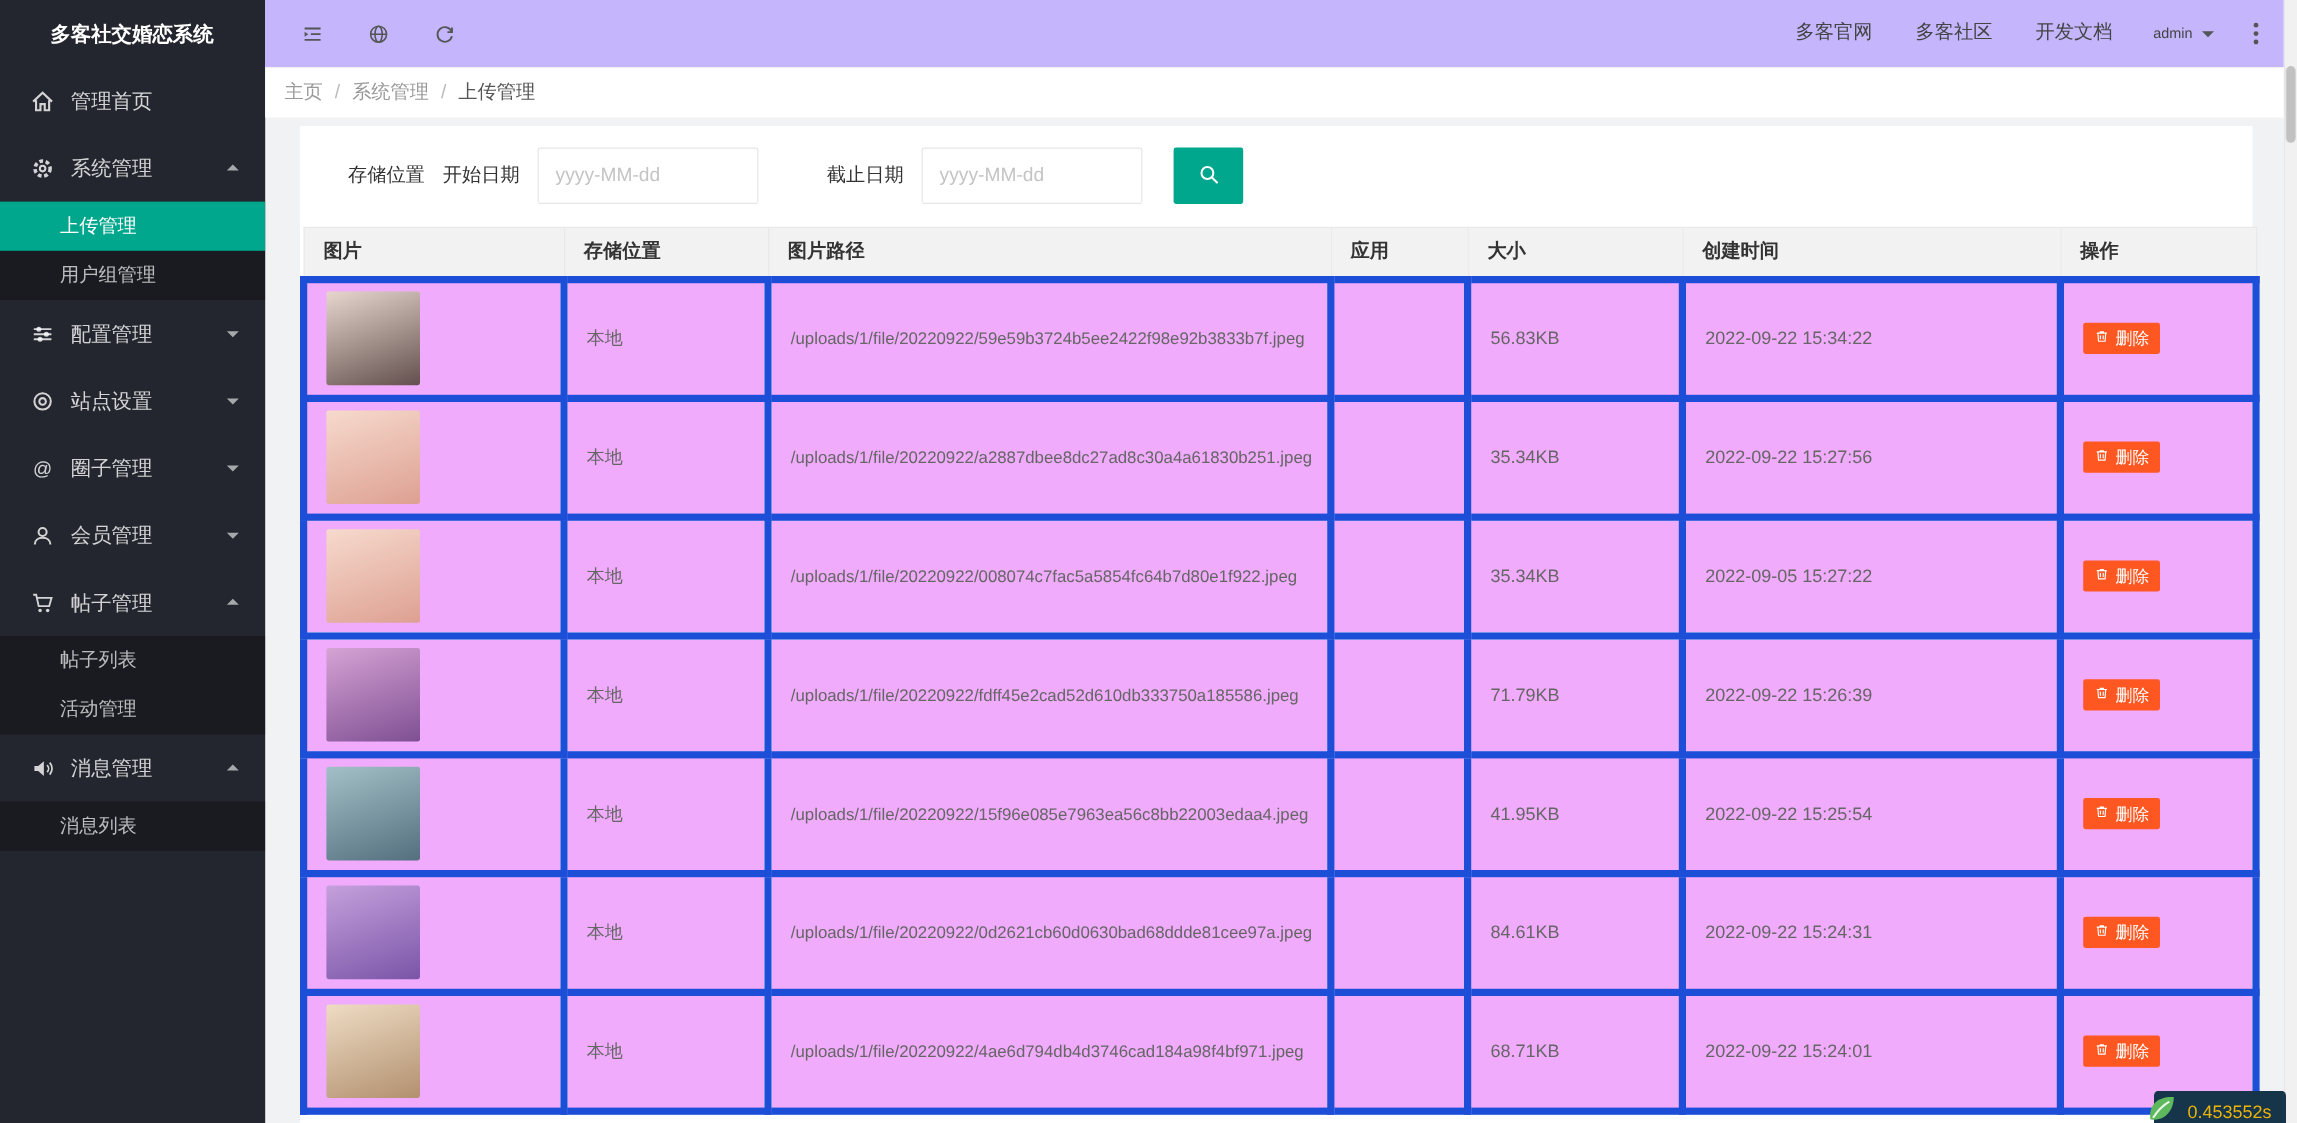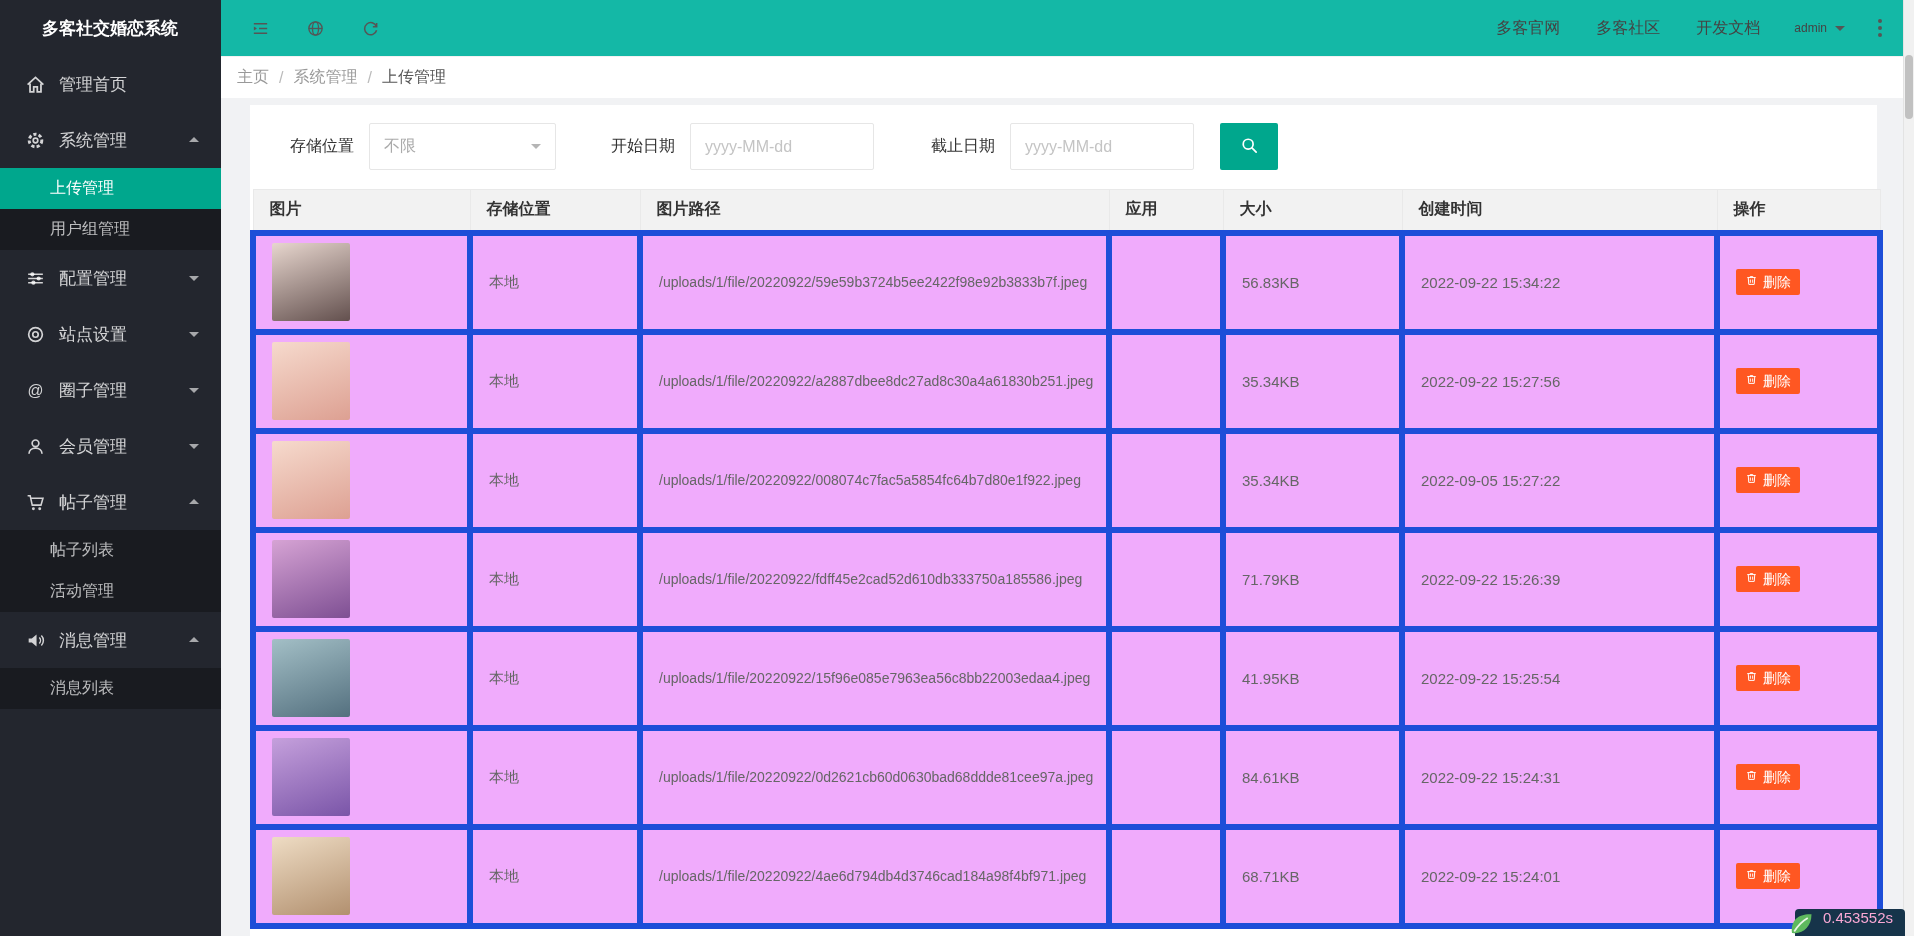--- a/index.html
+++ b/index.html
@@ -16,21 +16,21 @@
   .mi-label{flex:1;white-space:nowrap}
   .arrow{width:0;height:0;border:5px solid transparent;flex:0 0 auto}
   .arrow.down{border-top-color:rgba(255,255,255,.6);margin-top:6px}
   .arrow.up{border-bottom-color:rgba(255,255,255,.6);margin-bottom:6px}
   .submenu{background:var(--submenu-bg,#191b20)}
   .submenu-item{height:41px;display:flex;align-items:center;padding-left:50px;font-size:16px;color:rgba(255,255,255,.7);cursor:pointer;white-space:nowrap}
   .submenu-item.active{background:var(--accent,#00a78d);color:#fff}
 
   
   .main{flex:1;display:flex;flex-direction:column;min-width:0}
-  .topbar{height:56px;flex:0 0 56px;background:#14b8a6;display:flex;align-items:center}
+  .topbar{height:56px;flex:0 0 56px;background:#c4b5fd;display:flex;align-items:center}
   .tb-left{display:flex;padding-left:12px}
   .tb-ic{width:55px;height:56px;display:flex;align-items:center;justify-content:center;color:#555;cursor:pointer}
   .tb-ic svg{width:19px;height:19px}
   .tb-right{margin-left:auto;display:flex;align-items:center;height:100%}
   .tb-link{padding:0 18px;font-size:16px;color:#444;cursor:pointer;line-height:56px;white-space:nowrap}
   .tb-user{display:flex;align-items:center;gap:8px;padding:0 16px;font-size:12px;color:#444;cursor:pointer}
   .caret-down{width:0;height:0;border:5px solid transparent;border-top-color:#555;margin-top:5px}
   .tb-more{width:38px;height:56px;display:flex;flex-direction:column;align-items:center;justify-content:center;gap:3px;cursor:pointer;margin-right:4px}
   .tb-more i{width:4px;height:4px;border-radius:50%;background:#555}
 
@@ -59,21 +59,21 @@
   .grid th{background:#f2f2f2;height:43px;font-weight:700;font-size:16px;color:#333;text-align:left;padding-left:16px;border:1px solid #e9e9e9;white-space:nowrap}
   .grid td{height:99px;font-size:15px;color:#666;padding-left:16px;border:6px solid #1d4ed8;background:#f0abfc;white-space:nowrap;overflow:hidden}
   .grid td.c-path{font-size:14px}
   .thumb{width:78px;height:78px;border-radius:2px}
   .del-btn{display:inline-flex;align-items:center;gap:5px;background:var(--danger,#ff5722);color:#fff;border:none;border-radius:2px;font-size:14px;padding:4px 9px;cursor:pointer;line-height:1.3}
   .del-btn svg{width:13px;height:13px}
 
   
   .vscrollbar{position:fixed;right:0;top:0;width:11px;height:936px;background:#f1f1f1;border-left:1px solid #e3e3e3}
   .vthumb{position:absolute;left:1px;top:55px;width:8px;height:64px;background:#c1c1c1;border-radius:4px}
-  .timer-badge{position:fixed;right:9px;bottom:0;height:27px;display:flex;align-items:flex-start;background:#16344a;color:#f9a8d4;border-radius:4px 4px 0 0;padding:0 12px 0 28px;font-size:15px}
+  .timer-badge{position:fixed;right:9px;bottom:0;height:27px;display:flex;align-items:flex-end;background:#16344a;color:#eab308;border-radius:4px 4px 0 0;padding:0 12px 0 28px;font-size:15px}
   .leaf{position:absolute;left:-9px;bottom:-3px;width:30px;height:30px;display:inline-flex}
   .leaf svg{width:100%;height:100%}
 </style>
 </head>
 <body>
 
 <div class="app">
 
   <aside class="sidebar">
     <div class="logo">多客社交婚恋系统</div>
@@ -227,24 +227,20 @@
         <span class="crumb">系统管理</span>
         <span class="crumb-sep">/</span>
         <span class="crumb current">上传管理</span>
       </div>
 
     <div class="content">
       <div class="card">
 
         <div class="filters">
           <span class="f-label">存储位置</span>
-          <div class="select">
-            <span class="sel-val">不限</span>
-            <span class="sel-caret"></span>
-          </div>
           <span class="f-label">开始日期</span>
           <input class="date-input" placeholder="yyyy-MM-dd" style="">
           <span class="f-label">截止日期</span>
           <input class="date-input last" placeholder="yyyy-MM-dd" style="">
           <button class="search-btn">
             <span class="ic" id="search-icon-slot"><svg viewBox="0 0 20 20">
                   <circle cx="8.6" cy="8.6" r="5.2" fill="none" stroke="currentColor" stroke-width="1.8"></circle>
                   <path d="M12.6 12.6 L17 17" stroke="currentColor" stroke-width="1.8" stroke-linecap="round"></path>
                 </svg></span>
           </button>

